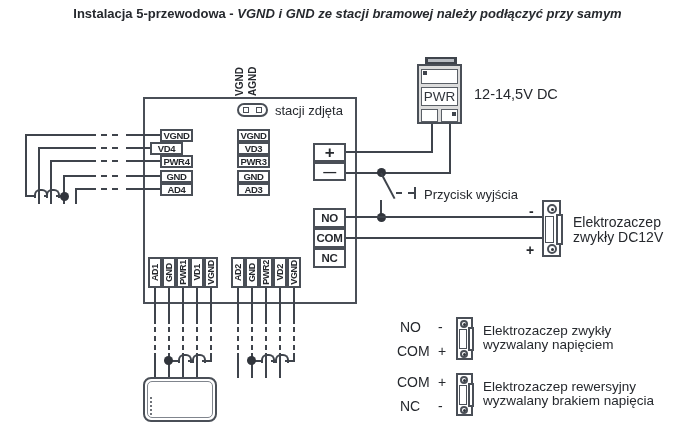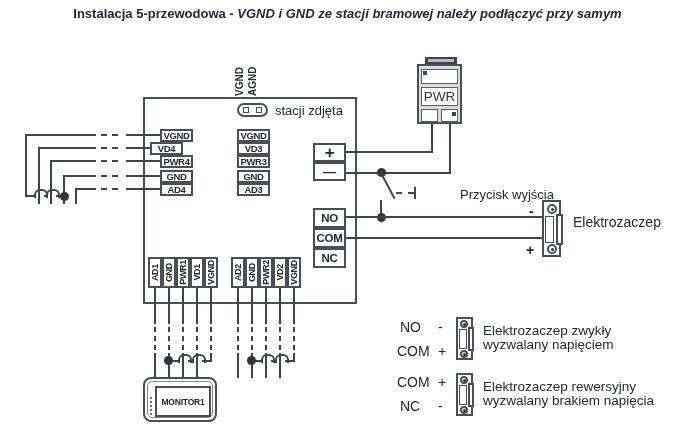--- a/index.html
+++ b/index.html
@@ -124,51 +124,53 @@
   <div class="box" style="left:313px;top:162px;width:33px;height:19px;font-size:13px;">—</div>
 
   <div>
     <div class="dot" style="left:377px;top:168px;"></div>
     <div class="blade" style="left:381px;top:172px;"></div>
     <div class="dashline" style="left:396px;top:192px;"></div>
     <div class="v" style="left:414px;top:187px;height:12px;"></div>
     <div class="v" style="left:380px;top:200px;height:14px;"></div>
     <div class="dot" style="left:377px;top:213px;"></div>
   </div>
-  <div class="lbl" style="left:424px;top:187px;margin-left:36px;">Przycisk wyjścia</div>
+  <div class="lbl" style="left:424px;top:187px;">Przycisk wyjścia</div>
 
   <div class="h" style="left:346px;top:216px;width:198px;"></div>
   <div class="h" style="left:346px;top:237px;width:198px;"></div>
 
   <div class="box" style="left:313px;top:208px;width:33px;height:20px;font-size:11.5px;">NO</div>
   <div class="box" style="left:313px;top:228px;width:33px;height:20px;font-size:11.5px;">COM</div>
   <div class="box" style="left:313px;top:248px;width:33px;height:20px;font-size:11.5px;">NC</div>
 
   <div>
     <div style="position:absolute;left:425px;top:57px;width:32px;height:9px;background:#3f444c;"></div>
     <div style="position:absolute;left:428px;top:59px;width:26px;height:3px;background:#b8bcc2;"></div>
     <div class="psu-body"></div>
     <div class="psu-part" style="left:421px;top:69px;width:37px;height:15px;"></div>
     <div class="sq" style="left:423px;top:71px;"></div>
     <div class="psu-part" style="left:421px;top:87px;width:37px;height:19px;display:flex;align-items:center;justify-content:center;font-size:13.5px;color:#31353c;">PWR</div>
     <div class="psu-part" style="left:421px;top:109px;width:17px;height:13px;"></div>
     <div class="psu-part" style="left:441px;top:109px;width:17px;height:13px;"></div>
     <div class="sq" style="left:452px;top:112px;"></div>
   </div>
+  <div class="lbl" style="left:474px;top:86px;font-size:14.5px;">12-14,5V DC</div>
 
   <div>
     <div class="rect" style="left:542px;top:200px;width:19px;height:57px;"></div>
     <div class="rect" style="left:556px;top:214px;width:7px;height:31px;"></div>
     <div class="rect" style="left:545px;top:216px;width:9px;height:27px;border-width:1.5px;"></div>
     <div class="screw" style="left:547px;top:204px;width:10px;height:10px;"></div>
     <div class="screw" style="left:547px;top:244px;width:10px;height:10px;"></div>
   </div>
   <div class="sign" style="left:529px;top:203px;">-</div>
   <div class="sign" style="left:526px;top:242px;">+</div>
   <div class="lbl" style="left:573px;top:214px;font-size:14px;">Elektrozaczep</div>
+  <div class="lbl" style="left:573px;top:229px;font-size:14px;">zwykły DC12V</div>
 
   <div class="vbox" style="left:148px;top:257px;">
       <span class="vlabel">AD1</span>
     </div>
   <div class="vbox" style="left:162px;top:257px;">
       <span class="vlabel">GND</span>
     </div>
   <div class="vbox" style="left:176px;top:257px;">
       <span class="vlabel">PWR1</span>
     </div>
@@ -259,21 +261,20 @@
       <div class="h" style="left:271px;top:360px;width:4px;"></div>
       <div class="h" style="left:285px;top:360px;width:10px;"></div>
     <div class="hop" style="left:261px;top:354px;"></div>
     <div class="hop" style="left:275px;top:354px;"></div>
     <div class="dot" style="left:247px;top:356px;"></div>
   </div>
 
 
   <div class="mon" style="left:143px;top:377px;width:74px;height:45px;">
     <div class="inner"></div>
-    <div class="screen" style="left:10px;top:7px;width:56px;height:31px;">MONITOR1</div>
     <div class="grill" style="left:5px;top:18px;"></div>
       <div class="grill" style="left:5px;top:22px;"></div>
       <div class="grill" style="left:5px;top:26px;"></div>
       <div class="grill" style="left:5px;top:30px;"></div>
       <div class="grill" style="left:5px;top:34px;"></div>
   </div>
 
 
   <div>
     <div class="sign" style="left:400px;top:319px;font-weight:normal;">NO</div>

